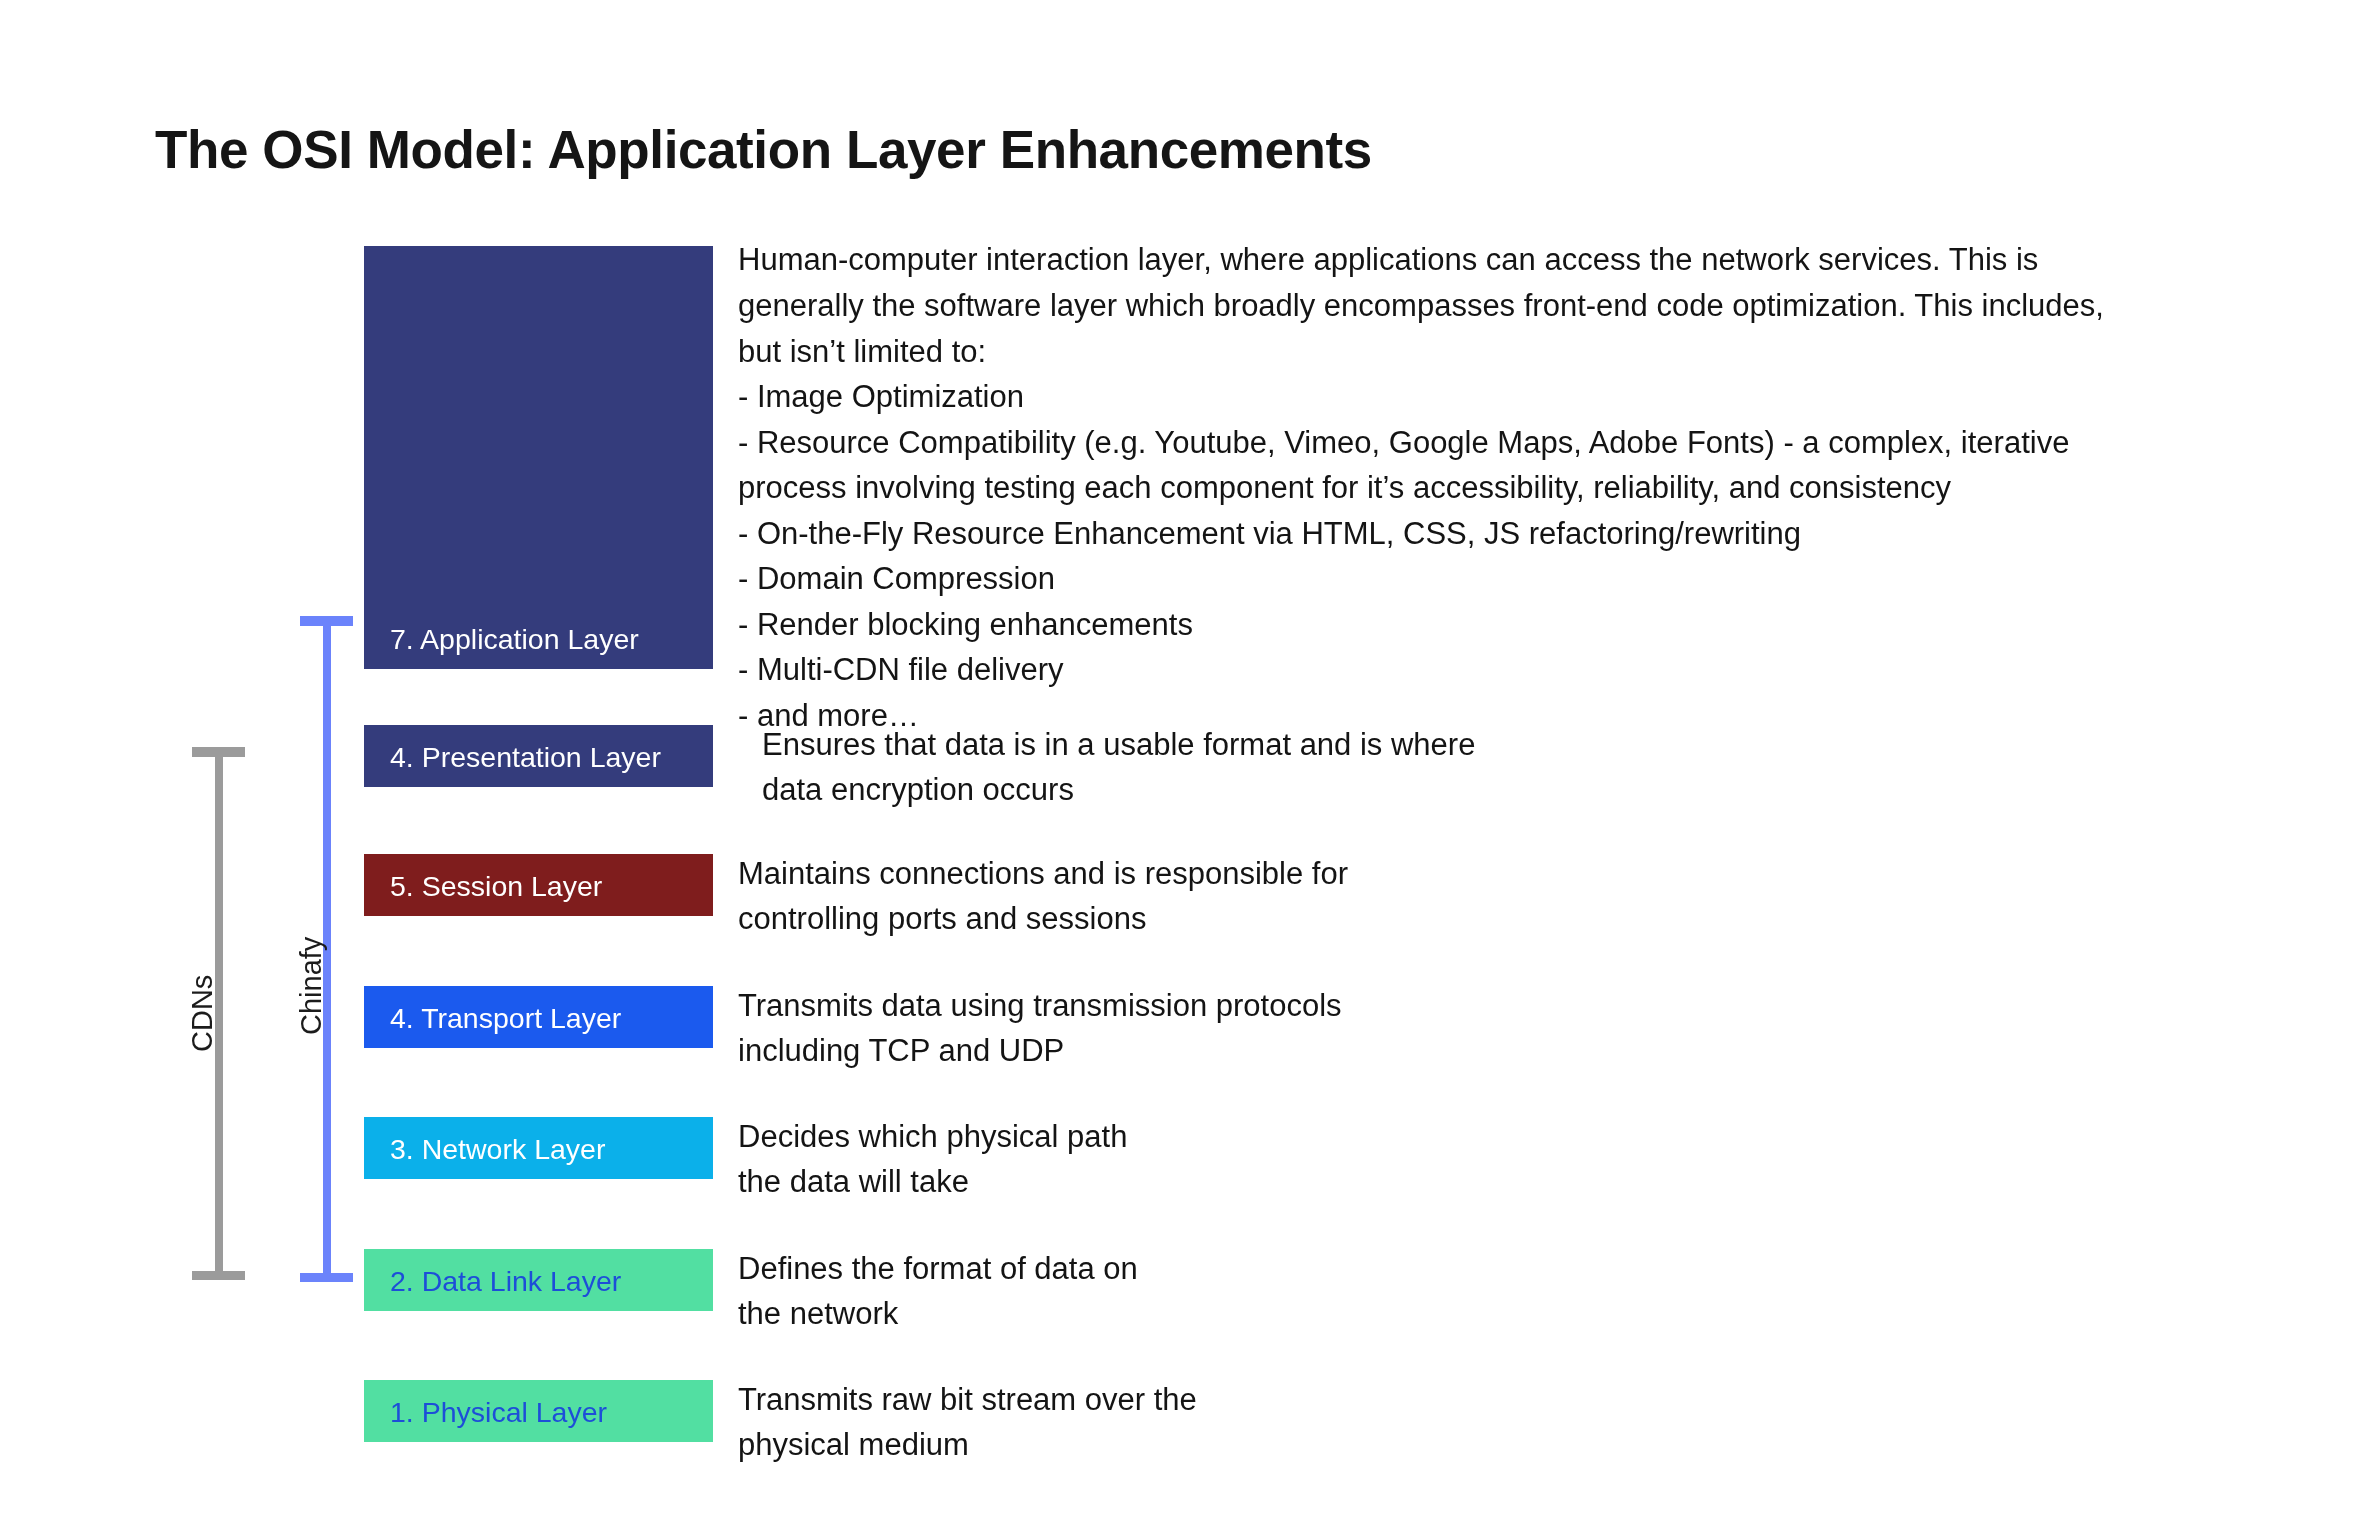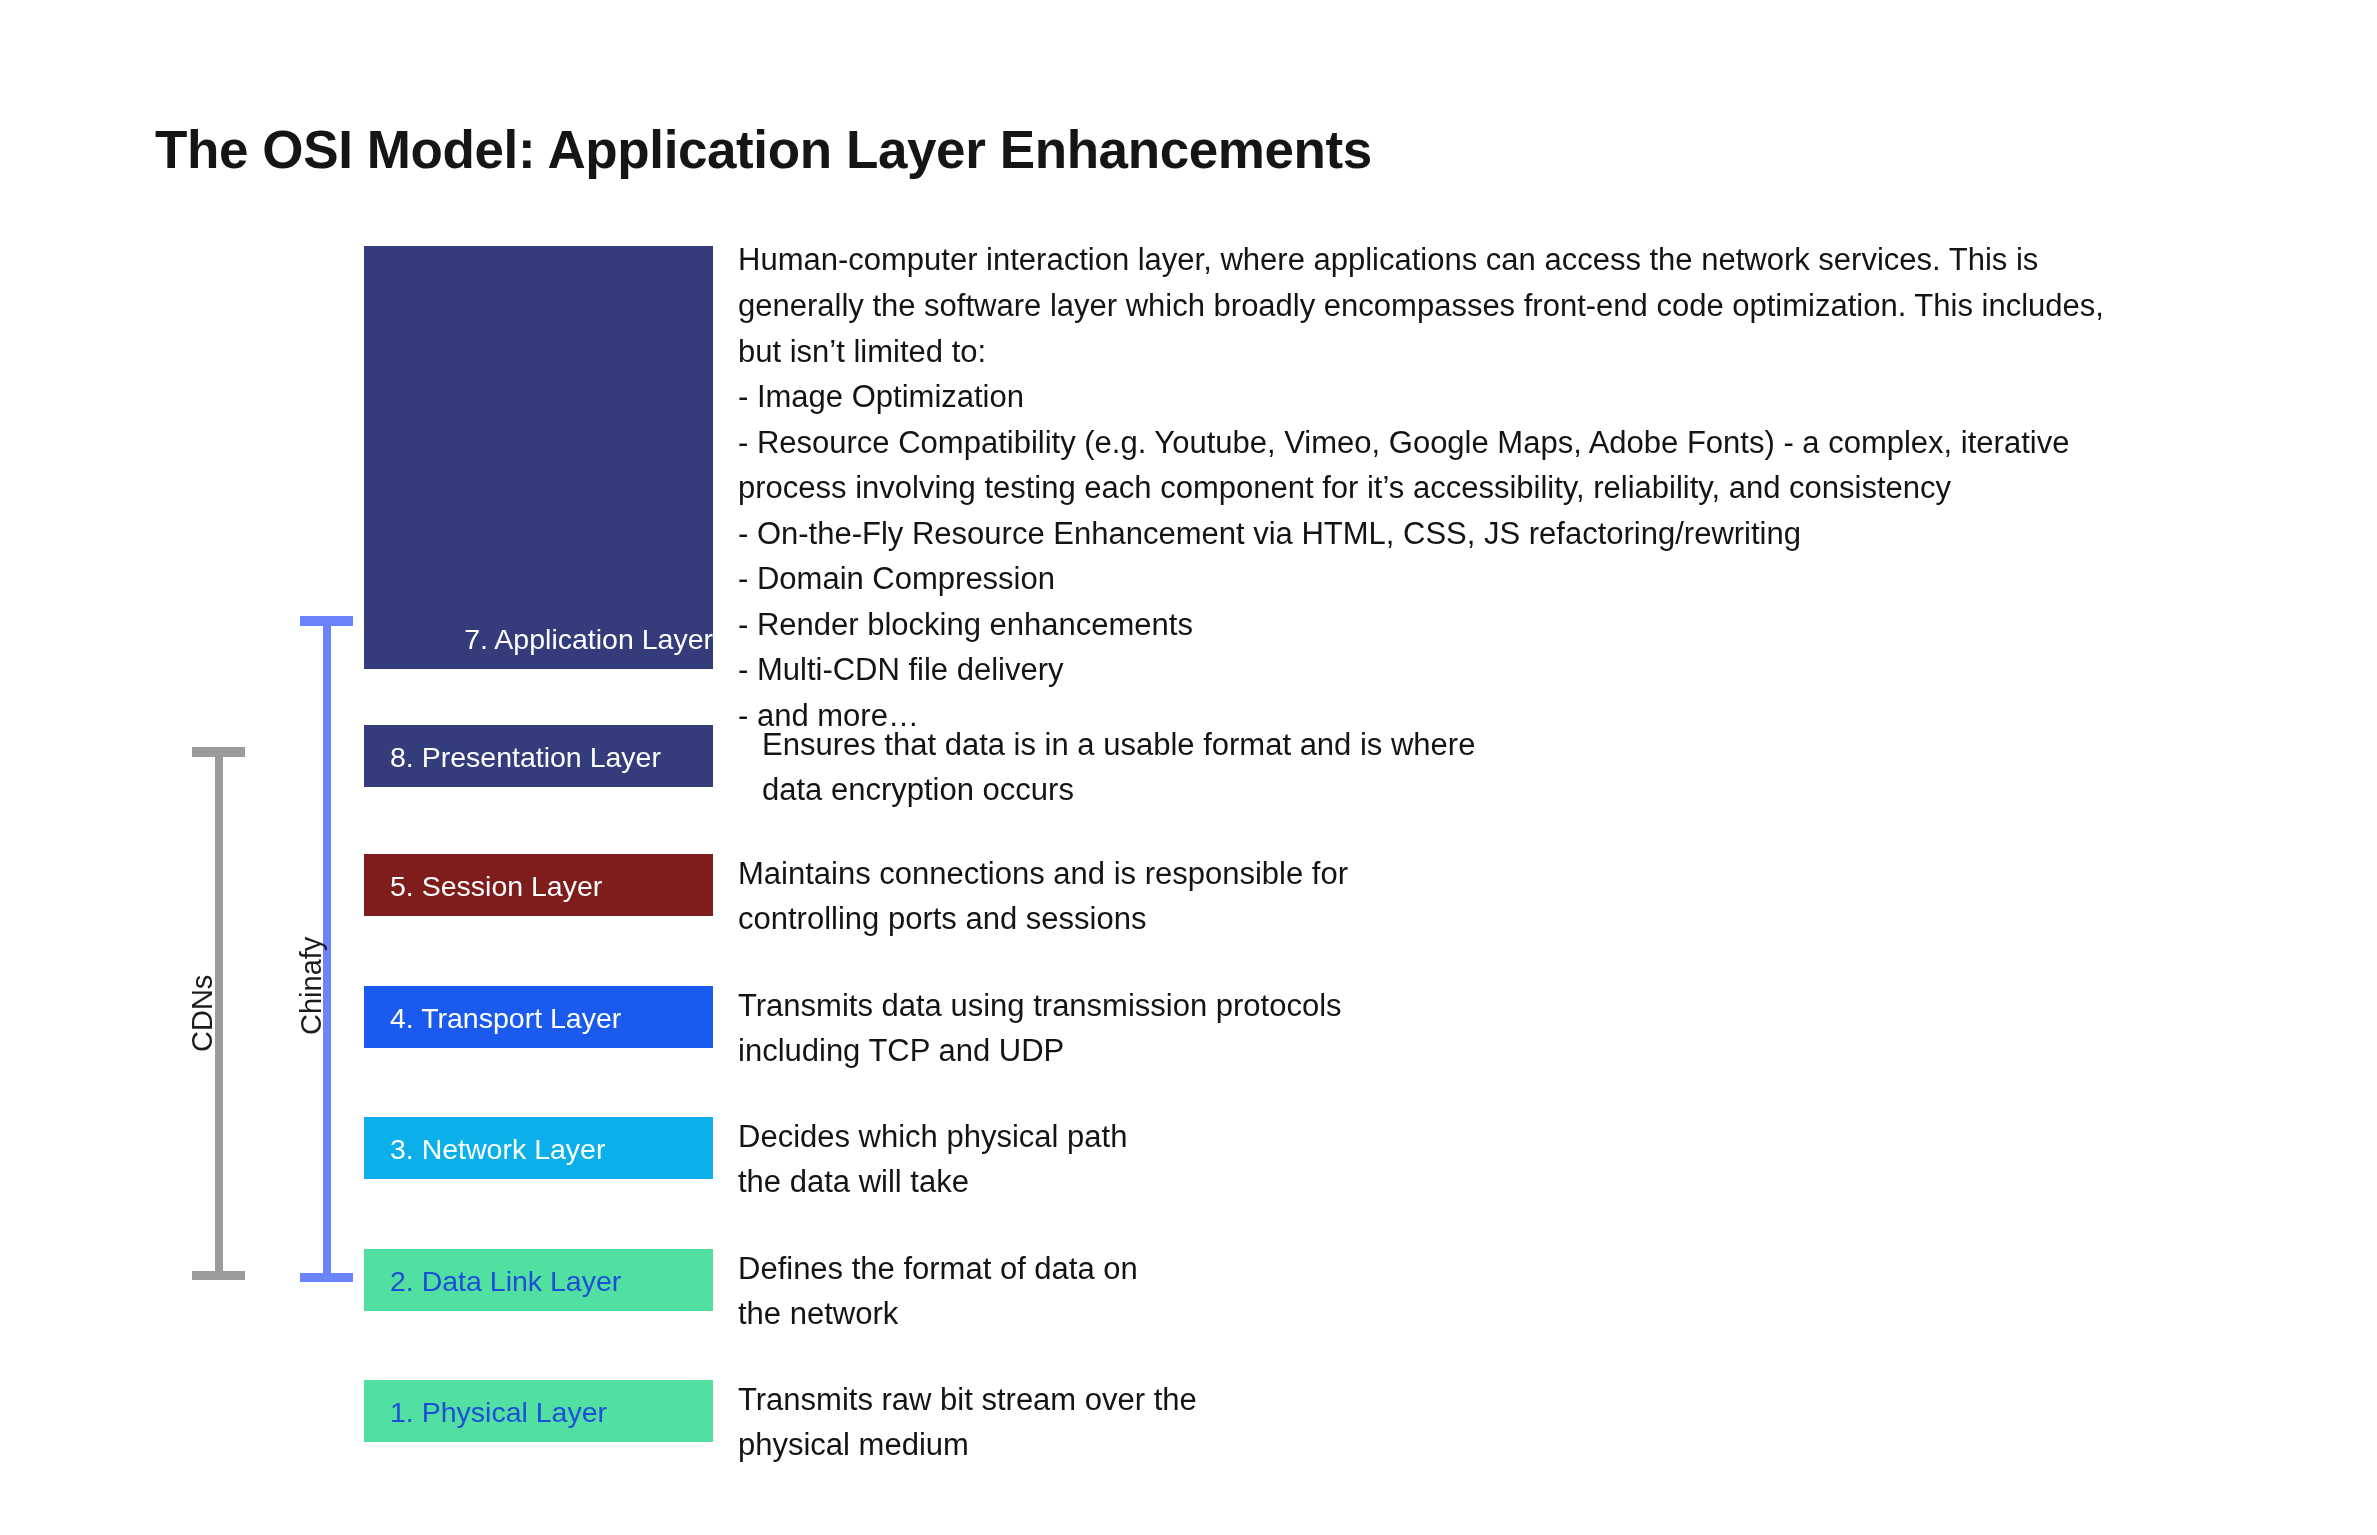--- a/index.html
+++ b/index.html
@@ -96,21 +96,21 @@
     position: absolute;
     left: 374px;
     font-size: 31px;
     line-height: 1.47;
     color: #141414;
     white-space: pre-line;
   }
 
   
   .row-7 { top: 246px; }
-  .row-7 .layer-box  { top: 0; height: 423px; background: #343c7c; justify-content: flex-end; }
+  .row-7 .layer-box  { top: 0; height: 423px; background: #343c7c; }
   .row-7 .layer-desc { top: -8.6px; width: 1415px; }
 
   .row-6 { top: 725px; }
   .row-6 .layer-box  { top: 0; height: 62px; background: #343c7c; }
   .row-6 .layer-desc { top: -3.5px; width: 863px; margin-left: 24px; }
 
   .row-5 { top: 854px; }
   .row-5 .layer-box  { top: 0; height: 62px; background: #7f1d1d; }
   .row-5 .layer-desc { top: -3.5px; width: 863px; }
 
@@ -164,21 +164,21 @@
 - Resource Compatibility (e.g. Youtube, Vimeo, Google Maps, Adobe Fonts) - a complex, iterative process involving testing each component for it’s accessibility, reliability, and consistency
 - On-the-Fly Resource Enhancement via HTML, CSS, JS refactoring/rewriting
 - Domain Compression
 - Render blocking enhancements
 - Multi-CDN file delivery
 - and more…</div>
   </div>
 
   <div class="layer-row row-6">
     <div class="layer-box">
-      <div class="layer-box-label">8. Presentation Layer</div>
+      <div class="layer-box-label">4. Presentation Layer</div>
     </div>
     <div class="layer-desc">Ensures that data is in a usable format and is where
 data encryption occurs</div>
   </div>
 
   <div class="layer-row row-5">
     <div class="layer-box">
       <div class="layer-box-label">5. Session Layer</div>
     </div>
     <div class="layer-desc">Maintains connections and is responsible for

